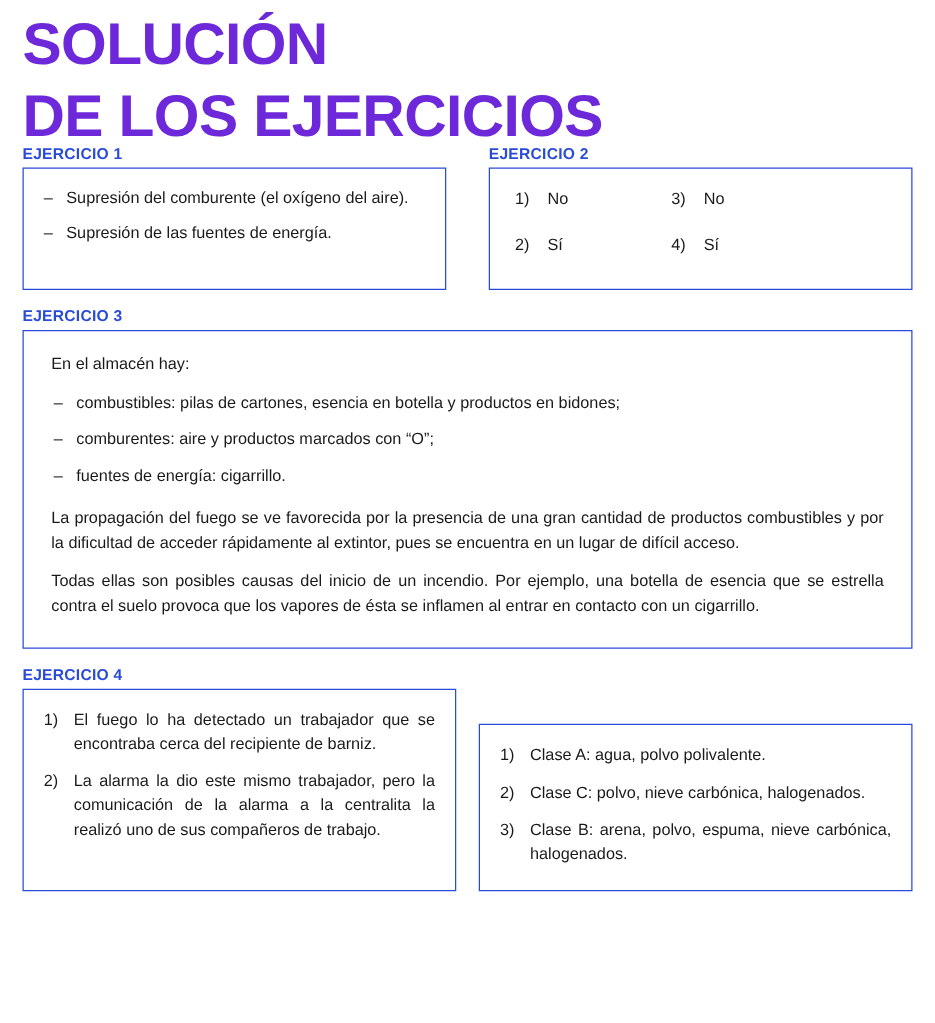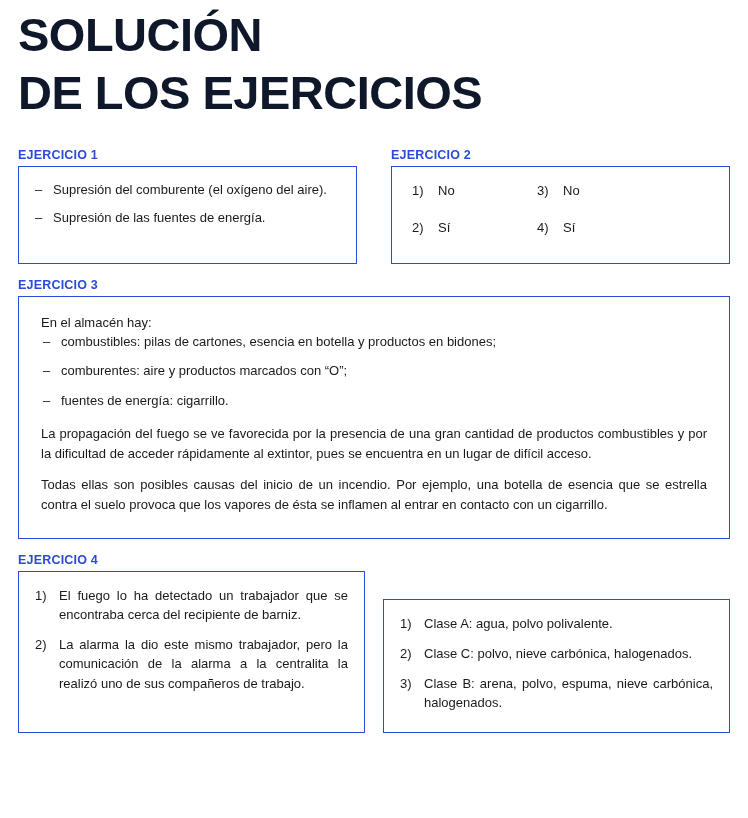--- a/index.html
+++ b/index.html
@@ -16,21 +16,21 @@
   }
   .page {
     position: relative;
     width: 748px;
     height: 818px;
     box-sizing: border-box;
     padding: 0 18px;
   }
   
   .title {
-    color: #0f172a;
+    color: #6d28d9;
     font-weight: bold;
     letter-spacing: -0.5px;
     line-height: 0.98;
     padding-top: 12px;
   }
   .title-line1 {
     font-size: 47px;
     display: block;
   }
   .title-line2 {
@@ -48,21 +48,20 @@
   }
   .box {
     border: 1.6px solid #2a4bd7;
     box-sizing: border-box;
     padding: 12px 14px;
   }
   
   .row {
     display: flex;
     gap: 34px;
-    margin-top: 32px;
   }
   .col-left-1 {
     width: 348px;
   }
   .col-right-1 {
     width: 348px;
   }
   .dash-list {
     margin: 0;
     padding: 0;
@@ -112,21 +111,21 @@
   .box-3 {
     padding: 16px 22px 12px 22px;
   }
   .para {
     font-size: 13px;
     line-height: 1.5;
     text-align: justify;
     margin: 0 0 12px 0;
   }
   .para-intro {
-    margin-bottom: 0;
+    margin-bottom: 12px;
   }
   .box-3 .dash-list {
     margin-bottom: 13px;
   }
   .box-3 .dash-item {
     margin-bottom: 11px;
   }
   
   .row-bottom {
     margin-top: 14px;

